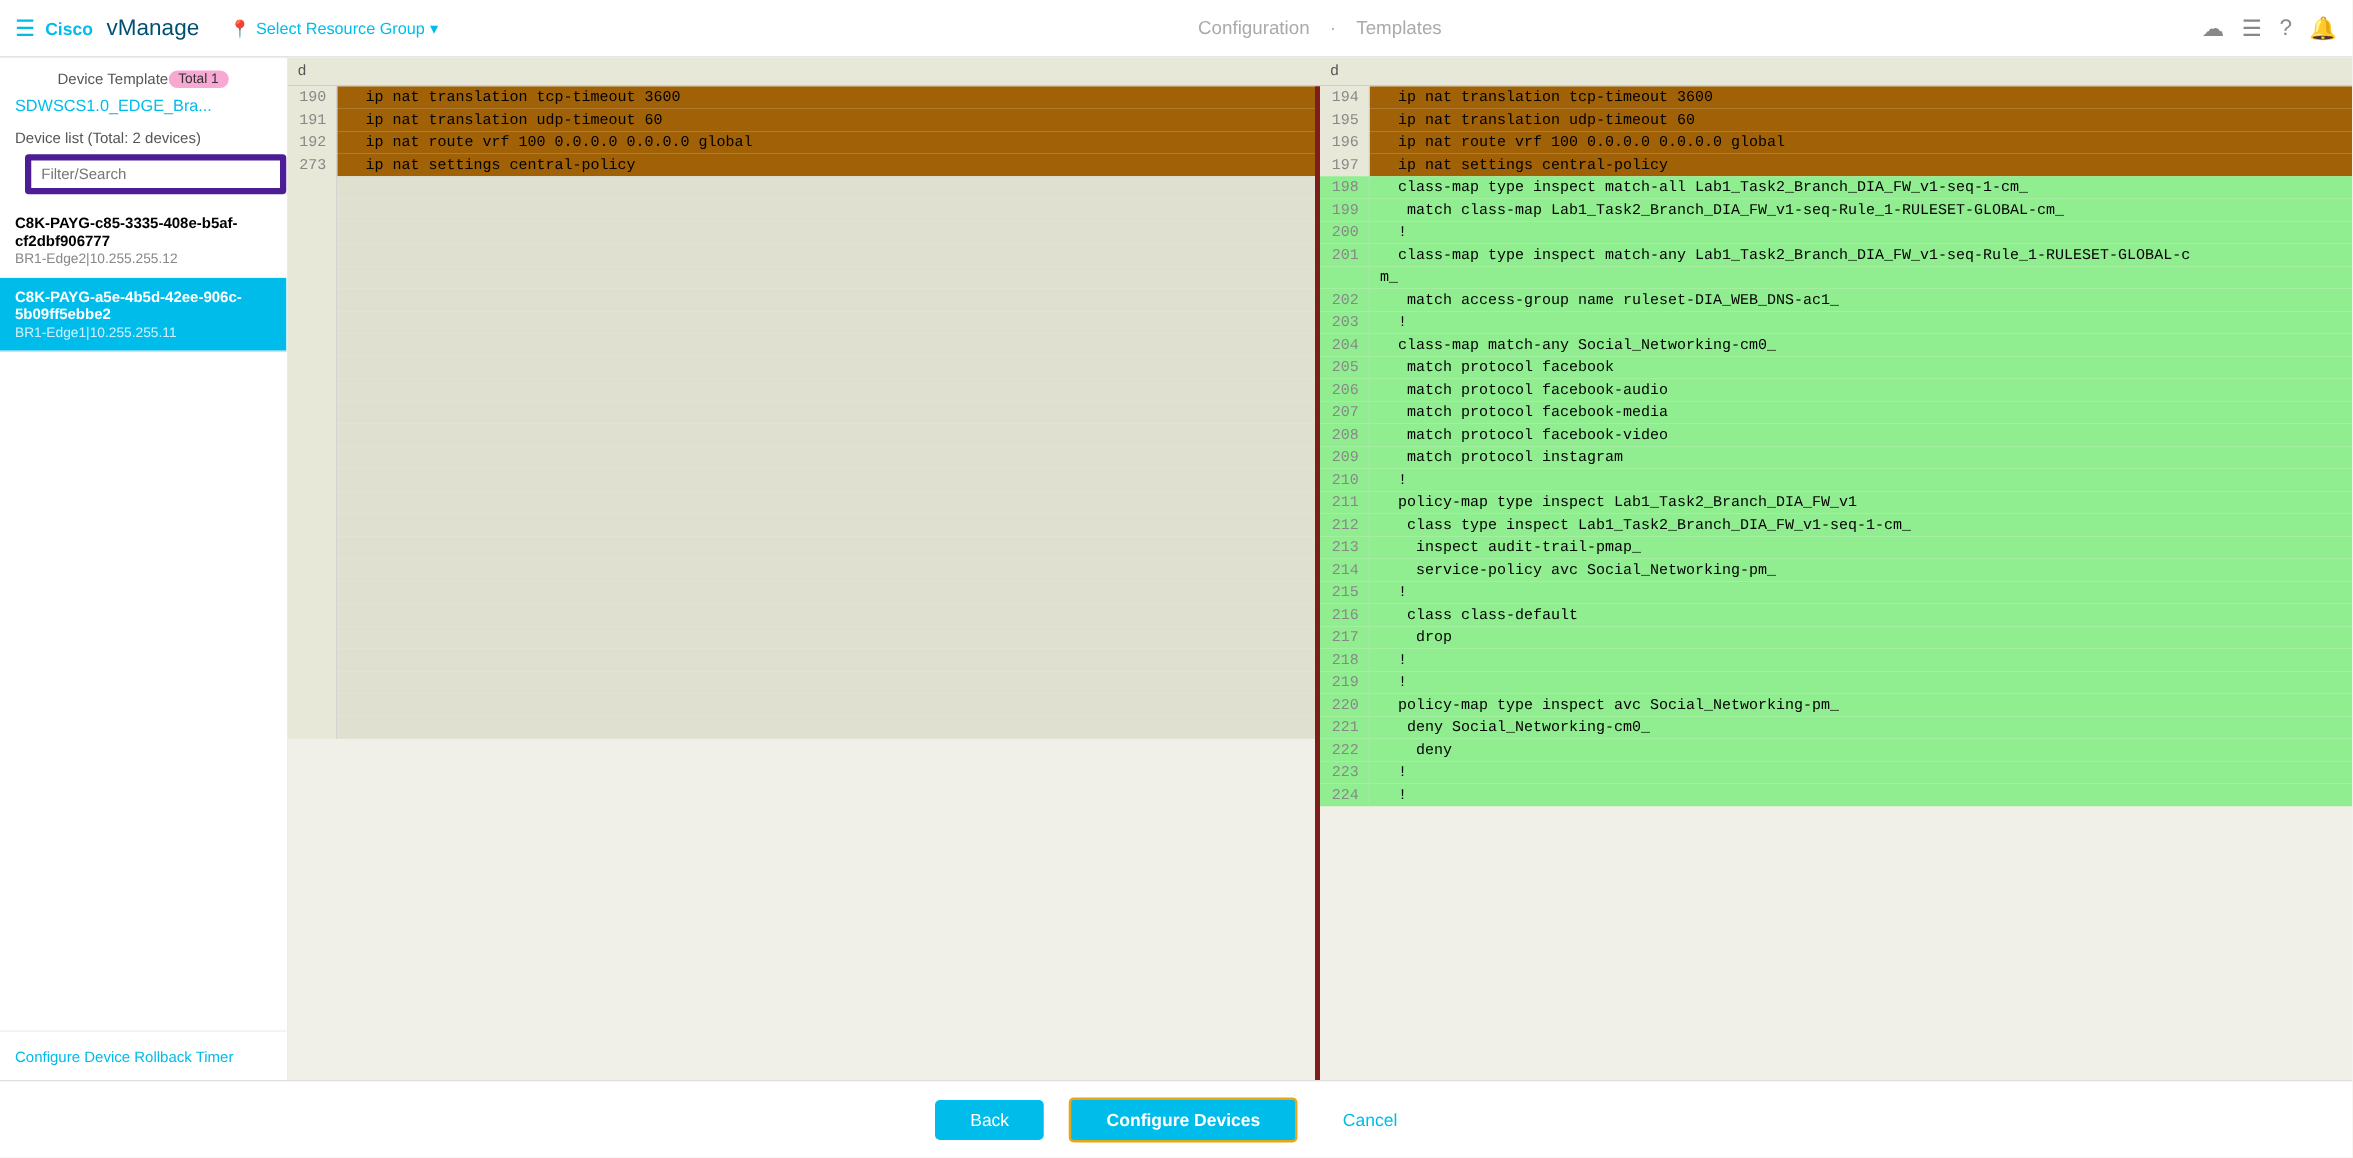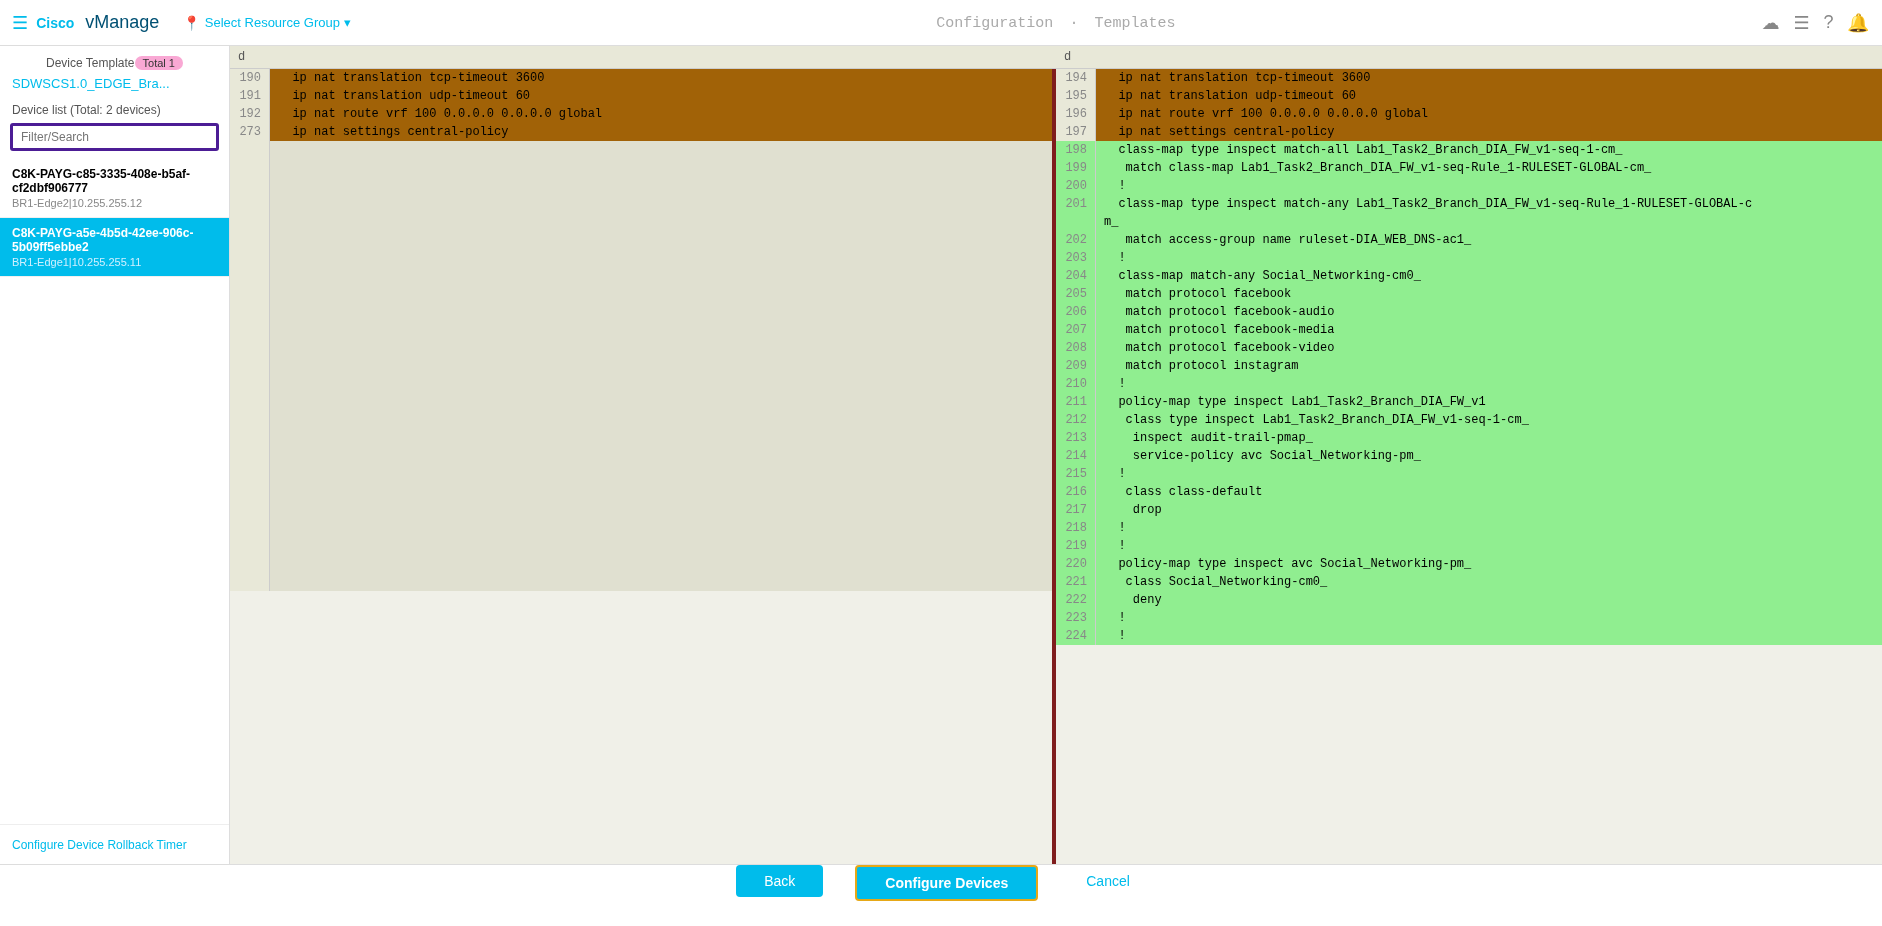--- a/index.html
+++ b/index.html
@@ -9,21 +9,21 @@
     .topnav {
       display: flex; align-items: center; background: #fff; border-bottom: 1px solid #ddd;
       height: 46px; padding: 0 12px; flex-shrink: 0;
     }
     .topnav-left { display: flex; align-items: center; gap: 8px; }
     .hamburger-icon { color: #00bceb; font-size: 18px; cursor: pointer; }
     .brand { color: #00bceb; font-weight: 700; font-size: 18px; }
     .brand span { color: #005073; }
     .resource-group { display: flex; align-items: center; gap: 4px; color: #00bceb; font-size: 13px; cursor: pointer; margin-left: 16px; }
     .topnav-center { flex: 1; text-align: center; font-size: 15px; color: #333; }
-    .topnav-center span { color: #aaa; margin: 0 6px; font-family: Liberation Mono, monospace; }
+    .topnav-center span { color: #aaa; margin: 0 6px; }
     .topnav-right { display: flex; align-items: center; gap: 14px; color: #666; font-size: 18px; }
 
     
     .main-layout { display: flex; flex: 1; overflow: hidden; }
 
     
     .sidebar {
       width: 230px; background: #fff; border-right: 1px solid #ddd;
       display: flex; flex-direction: column; flex-shrink: 0; overflow-y: auto;
     }
@@ -32,21 +32,21 @@
       padding: 10px 12px 4px; font-size: 12px; color: #555;
     }
     .sidebar-section-header .total-badge {
       background: #f9a8d4; border-radius: 10px; padding: 1px 8px; font-size: 11px; color: #333;
     }
     .device-template-name {
       color: #00bceb; font-size: 13px; padding: 2px 12px 8px; cursor: pointer; white-space: nowrap; overflow: hidden; text-overflow: ellipsis;
     }
     .device-list-title { padding: 4px 12px 6px; font-size: 12px; color: #555; }
     .filter-search {
-      margin: 0 10px 8px; border: 3px solid #4c1d95; border-radius: 3px;
+      margin: 0 20px 8px; border: 5px solid #4c1d95; border-radius: 3px;
       padding: 4px 8px; font-size: 12px; width: calc(100% - 20px); outline: none;
     }
     .device-item {
       padding: 8px 12px; cursor: pointer; border-bottom: 1px solid #f0f0f0;
     }
     .device-item.selected { background: #00bceb; color: #fff; }
     .device-item .device-id { font-size: 12px; font-weight: 600; }
     .device-item .device-info { font-size: 11px; color: #888; margin-top: 2px; }
     .device-item.selected .device-info { color: #d0f0ff; }
     .sidebar-footer { margin-top: auto; padding: 12px; border-top: 1px solid #eee; }
@@ -69,21 +69,21 @@
       font-size: 12px; line-height: 18px; flex: 1;
     }
     .line-row.added .line-content { background: #90ee90; }
     .line-row.added .line-num { background: #90ee90; }
     .line-row.normal .line-content { background: #a16207; }
     .line-row.empty .line-content { background: #e0e0d0; }
 
     
     .bottom-bar {
       height: 62px; background: #fff; border-top: 1px solid #ddd;
-      display: flex; align-items: flex-start; justify-content: center; gap: 32px;
+      display: flex; align-items: center; justify-content: center; gap: 20px;
       flex-shrink: 0;
     }
     .btn-back {
       background: #00bceb; color: #fff; border: none; border-radius: 4px;
       padding: 8px 28px; font-size: 14px; cursor: pointer;
     }
     .btn-configure {
       background: #00bceb; color: #fff; border: 2px solid #e6a817;
       border-radius: 4px; padding: 8px 28px; font-size: 14px; cursor: pointer; font-weight: 600;
     }
@@ -389,21 +389,21 @@
           <div class="line-row added">
               <div class="line-num">219</div>
               <div class="line-content">  !</div>
             </div>
           <div class="line-row added">
               <div class="line-num">220</div>
               <div class="line-content">  policy-map type inspect avc Social_Networking-pm_</div>
             </div>
           <div class="line-row added">
               <div class="line-num">221</div>
-              <div class="line-content">   class Social_Networking-cm0_</div>
+              <div class="line-content">   deny Social_Networking-cm0_</div>
             </div>
           <div class="line-row added">
               <div class="line-num">222</div>
               <div class="line-content">    deny</div>
             </div>
           <div class="line-row added">
               <div class="line-num">223</div>
               <div class="line-content">  !</div>
             </div>
           <div class="line-row added">

